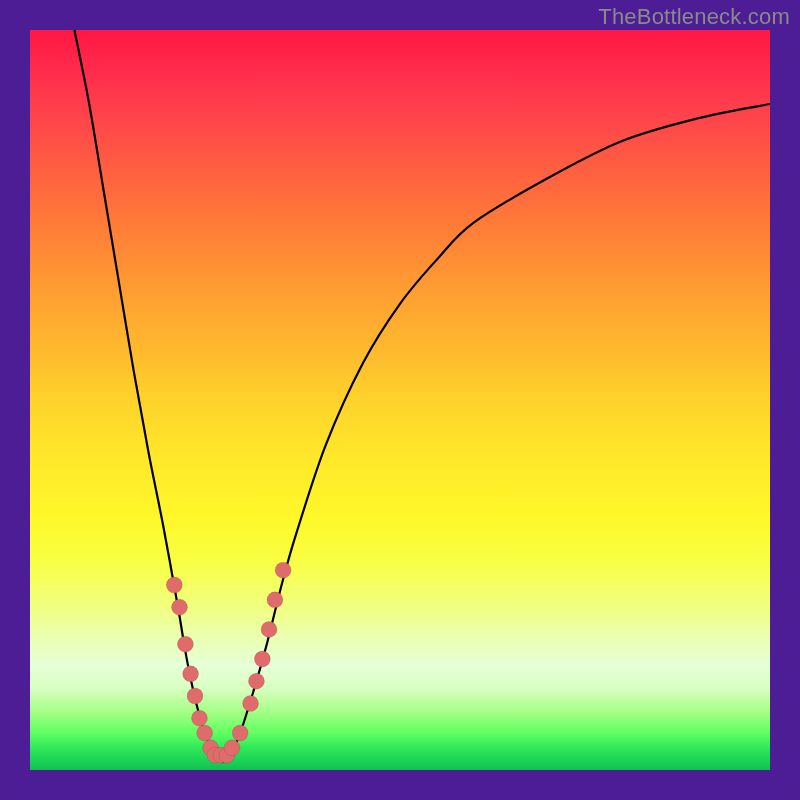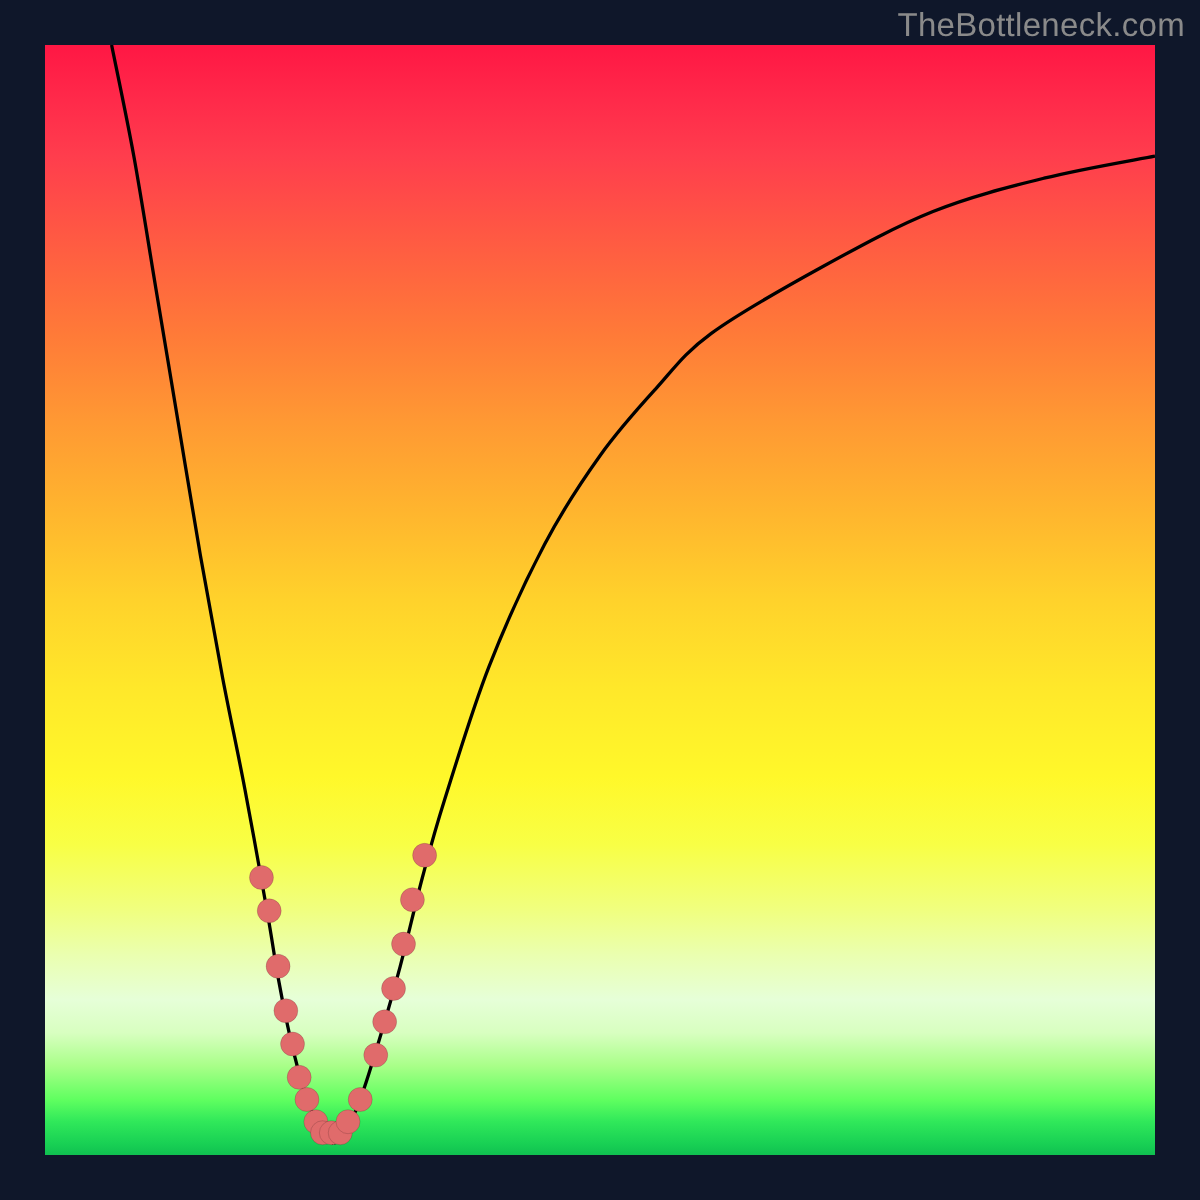--- a/index.html
+++ b/index.html
@@ -1,21 +1,21 @@
 <!DOCTYPE html>
 <html><head>
 <meta charset="utf-8">
 <style>
   * { margin: 0; padding: 0; box-sizing: border-box; }
   html, body { width: 800px; height: 800px; overflow: hidden; background: #000; }
   .frame {
     position: relative;
     width: 800px;
     height: 800px;
-    background: #0f172a;
+    background: #4c1d95;
   }
   .gradient-area {
     position: absolute;
     left: 30px;
     top: 30px;
     width: 740px;
     height: 740px;
     background: linear-gradient(to bottom,
       #ff1744 0%,
       #ff2a4a 5%,

